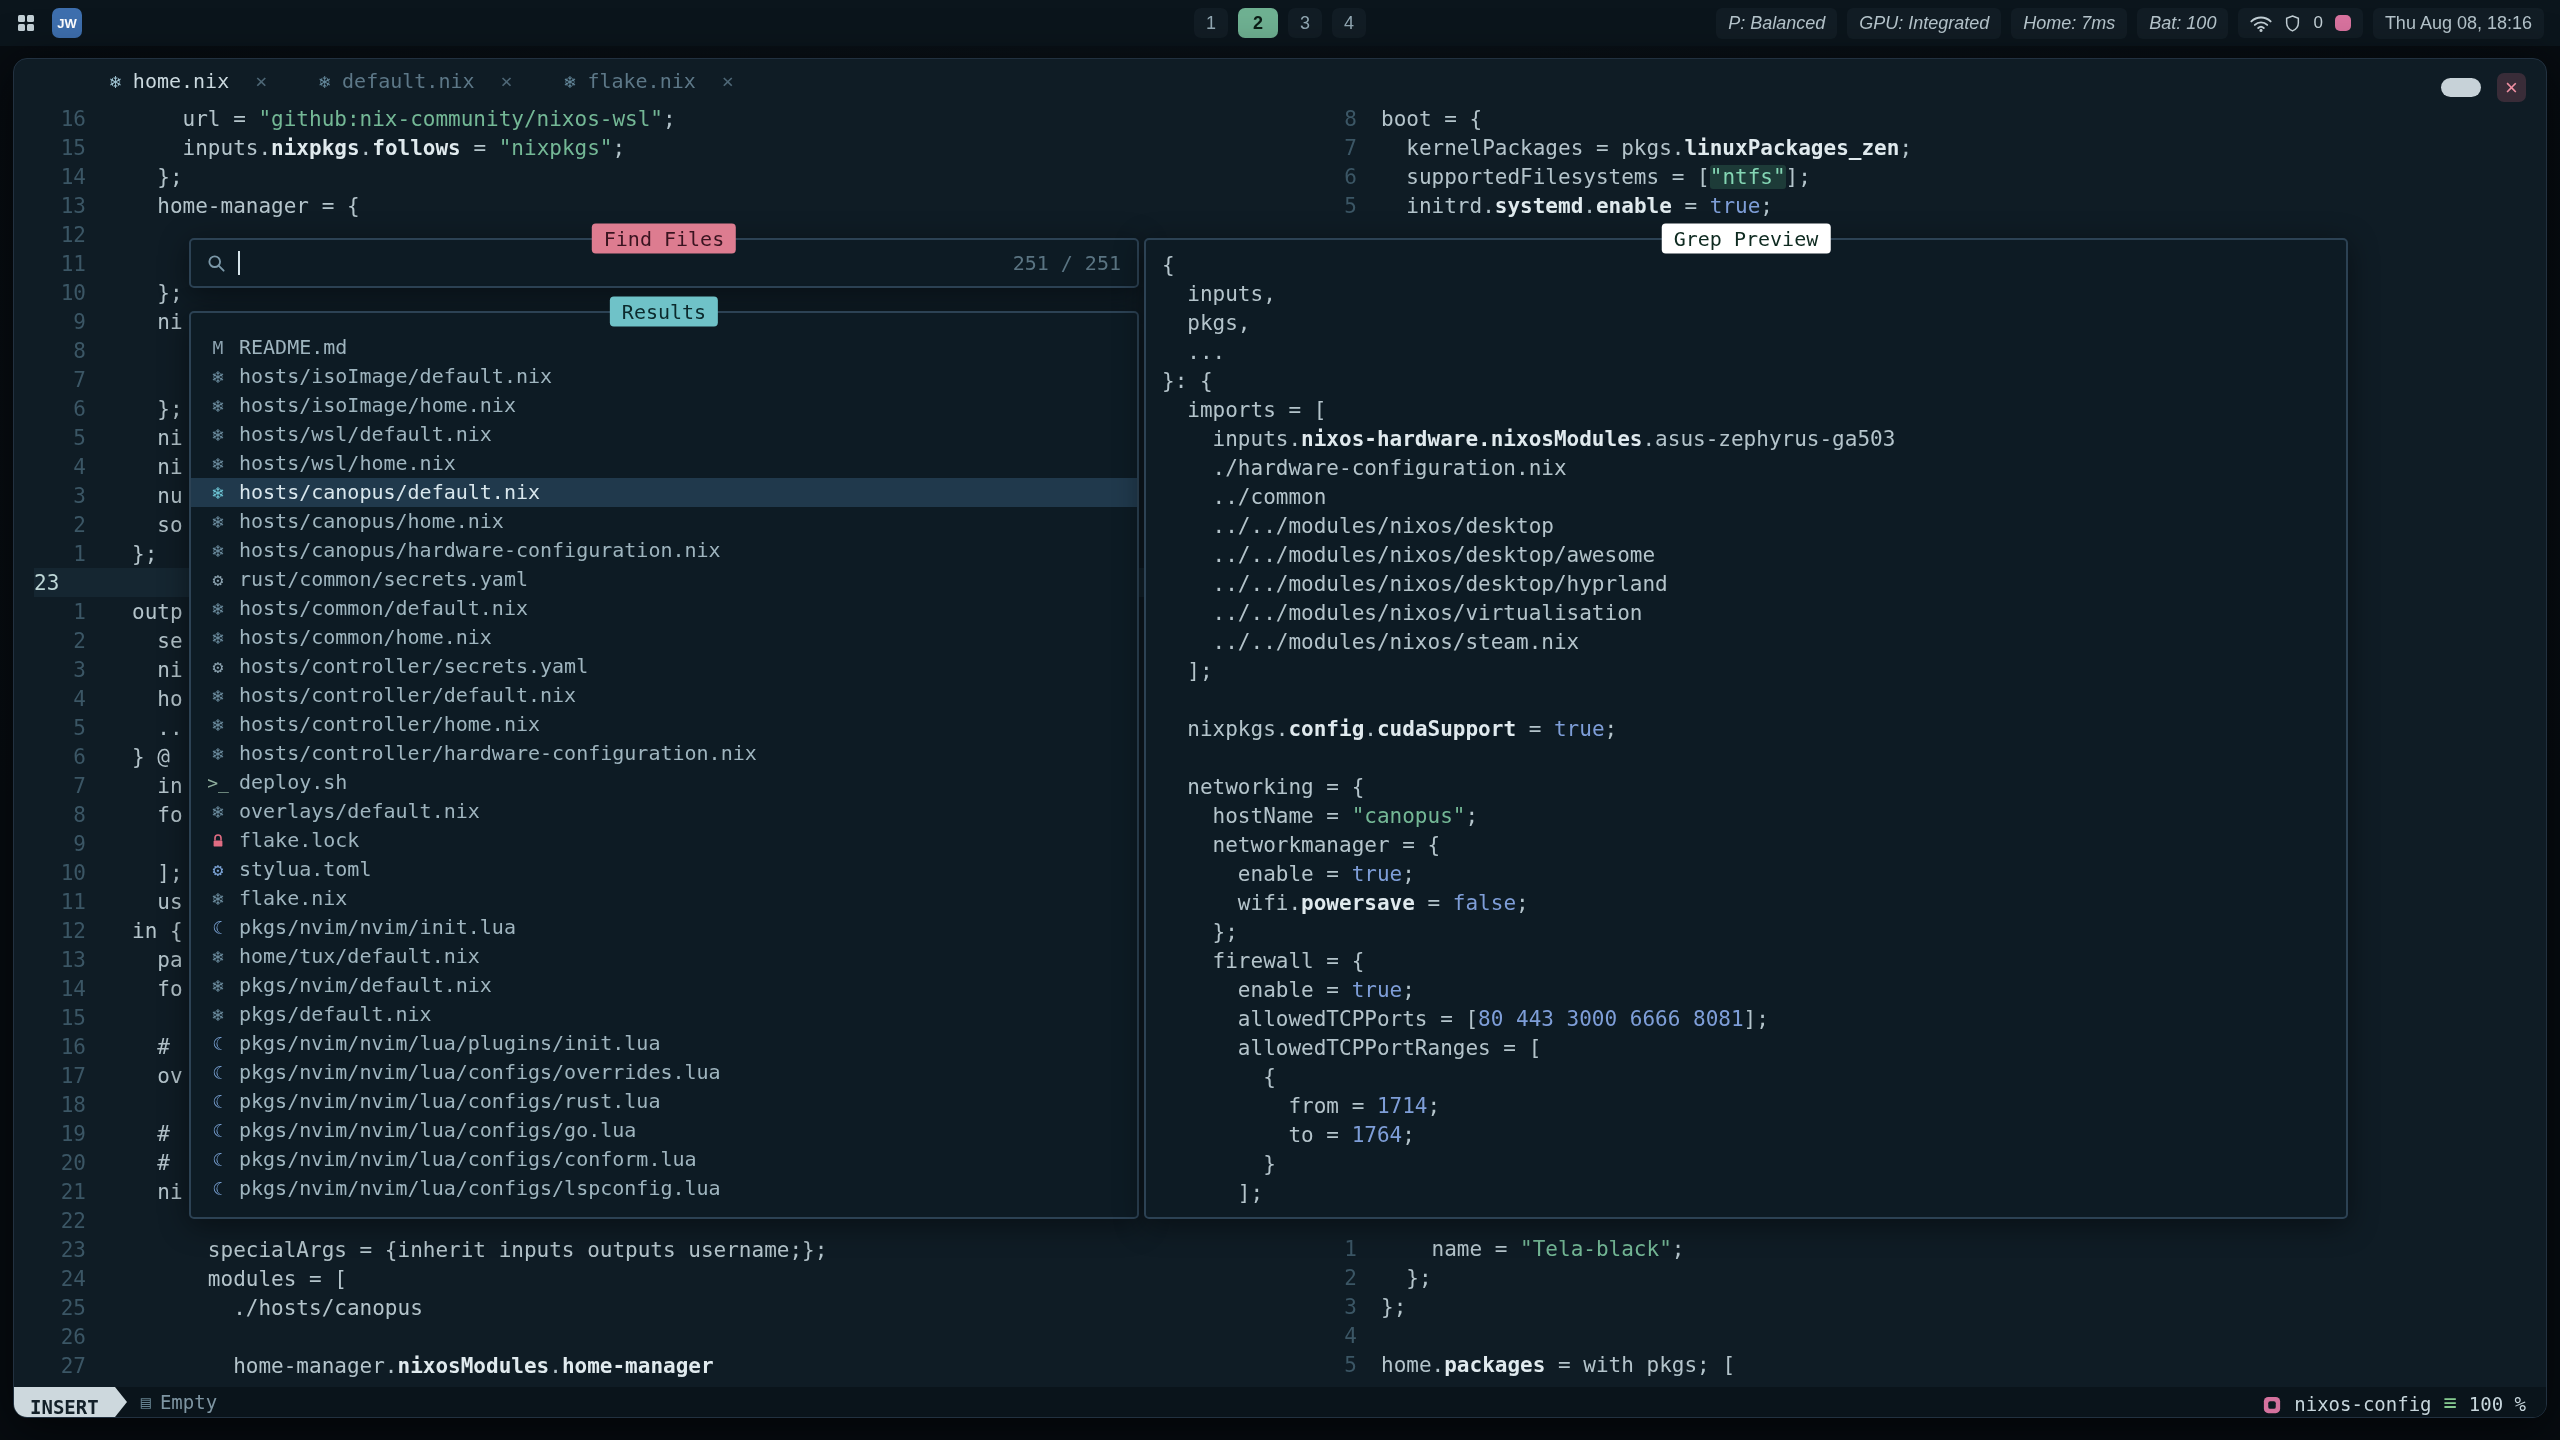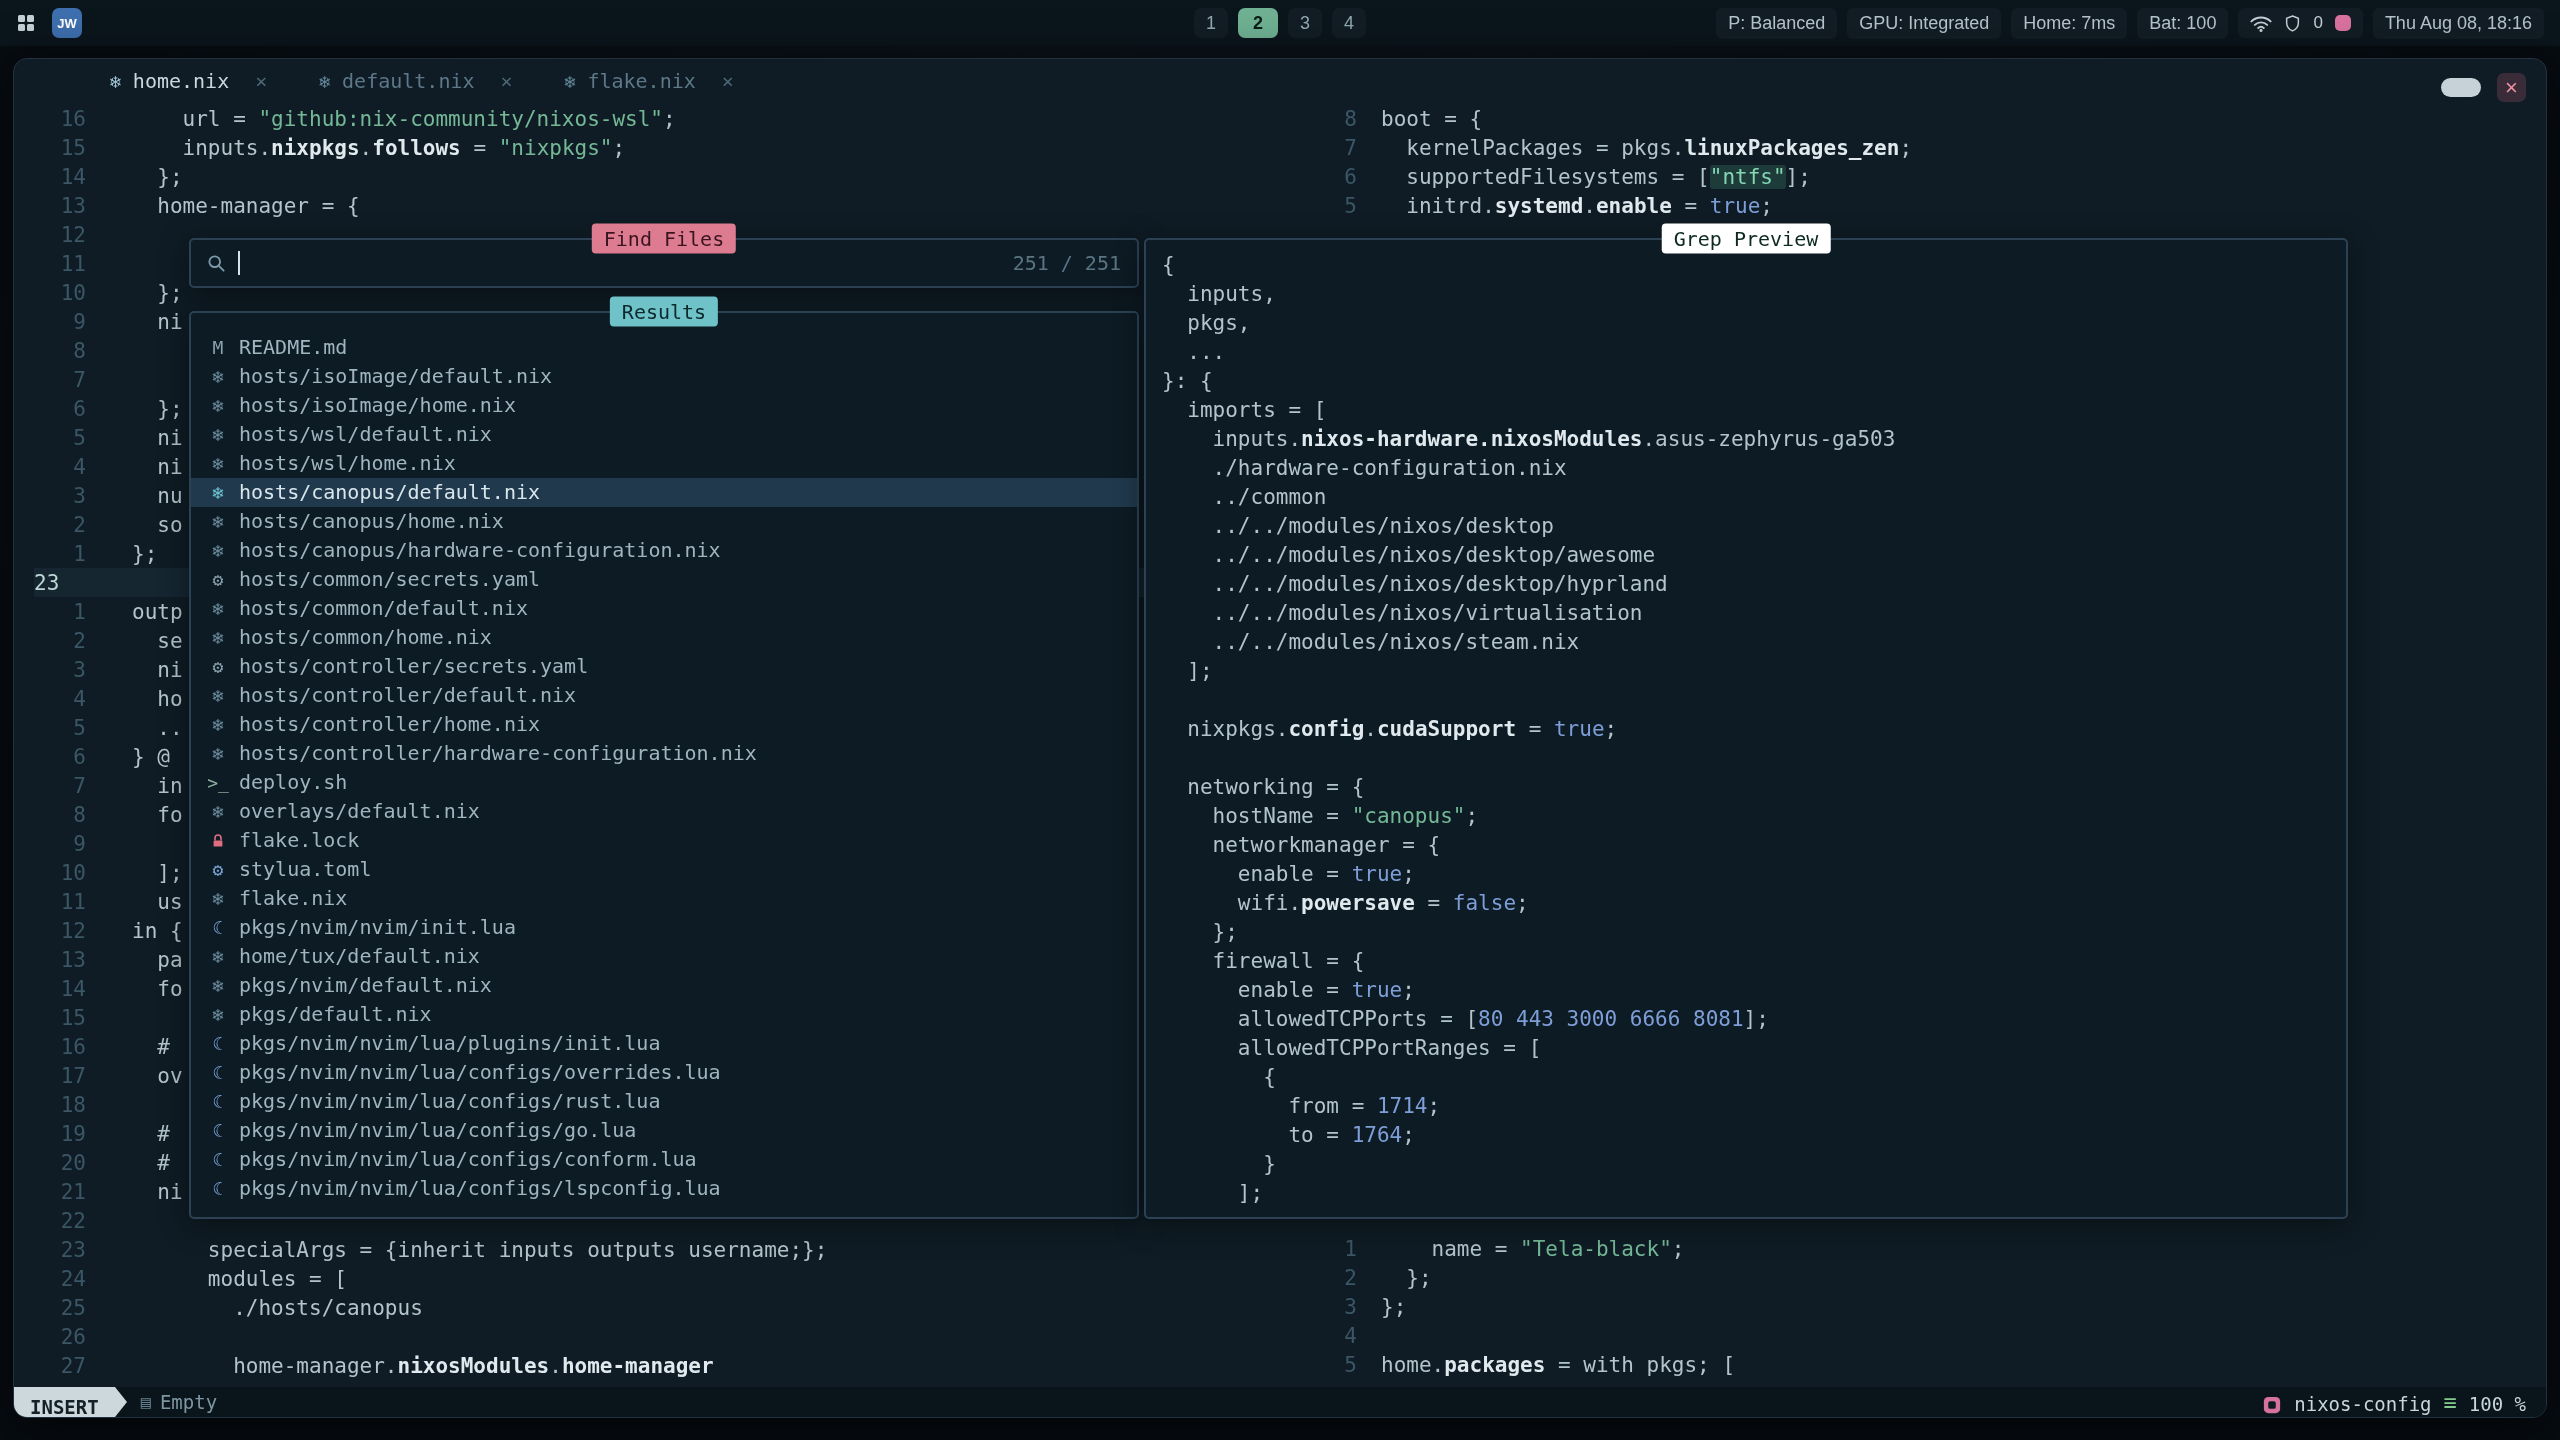--- a/index.html
+++ b/index.html
@@ -12,21 +12,21 @@
     display:flex;align-items:center;padding:0 16px;box-sizing:border-box;}
   .tb-left{display:flex;align-items:center;gap:16px;}
   .gridicon{display:inline-flex;align-items:center;}
   .appicon{width:30px;height:30px;border-radius:7px;background:#3e6fae;color:#fff;
     font-weight:bold;font-size:13px;display:inline-flex;align-items:center;justify-content:center;}
   .tb-center{position:absolute;left:50%;top:50%;transform:translate(-50%,-50%);display:flex;gap:10px;}
   .ws{min-width:34px;height:30px;display:flex;align-items:center;justify-content:center;
     border-radius:7px;background:#121d25;color:#93a9b4;font-size:18px;cursor:default;}
   .ws.active{background:#6fb192;color:#0c1d16;font-weight:bold;min-width:40px;}
   .tb-right{margin-left:auto;display:flex;align-items:center;gap:10px;}
-  .modules{display:flex;gap:10px;}
+  .modules{display:flex;gap:10px;font-style:italic;}
   .mod{background:#121d25;border-radius:6px;padding:5px 12px;color:#b6c5cc;font-size:18px;white-space:nowrap;}
   .tray{display:flex;align-items:center;gap:12px;}
   .tray .cnt{color:#c3d0d6;font-size:17px;}
   .recdot{width:16px;height:16px;border-radius:5px;background:#d9739f;display:inline-block;}
 
   
   .window{position:absolute;left:13px;top:58px;width:2534px;height:1360px;background:#0f1c25;
     border:1px solid #223140;border-radius:14px;overflow:hidden;box-sizing:border-box;
     box-shadow:0 10px 50px rgba(0,0,0,.65);}
   .tabbar{position:absolute;left:0;top:0;right:0;height:45px;display:flex;align-items:center;}
@@ -246,21 +246,21 @@
       <div class="badge resultsb">Results</div>
       <div id="results-list" class="rlist">
           <div class="rrow"><span class="ric" style="color: rgb(139, 162, 175);">M</span><span class="rlab">README.md</span></div>
           <div class="rrow"><span class="ric" style="color: rgb(109, 142, 160);">❄</span><span class="rlab">hosts/isoImage/default.nix</span></div>
           <div class="rrow"><span class="ric" style="color: rgb(109, 142, 160);">❄</span><span class="rlab">hosts/isoImage/home.nix</span></div>
           <div class="rrow"><span class="ric" style="color: rgb(109, 142, 160);">❄</span><span class="rlab">hosts/wsl/default.nix</span></div>
           <div class="rrow"><span class="ric" style="color: rgb(109, 142, 160);">❄</span><span class="rlab">hosts/wsl/home.nix</span></div>
           <div class="rrow sel"><span class="ric" style="color: rgb(109, 142, 160);">❄</span><span class="rlab">hosts/canopus/default.nix</span></div>
           <div class="rrow"><span class="ric" style="color: rgb(109, 142, 160);">❄</span><span class="rlab">hosts/canopus/home.nix</span></div>
           <div class="rrow"><span class="ric" style="color: rgb(109, 142, 160);">❄</span><span class="rlab">hosts/canopus/hardware-configuration.nix</span></div>
-          <div class="rrow"><span class="ric" style="color: rgb(139, 162, 175);">⚙</span><span class="rlab">hosts/common/secrets.yaml</span></div>
+          <div class="rrow"><span class="ric" style="color: rgb(139, 162, 175);">⚙</span><span class="rlab">rust/common/secrets.yaml</span></div>
           <div class="rrow"><span class="ric" style="color: rgb(109, 142, 160);">❄</span><span class="rlab">hosts/common/default.nix</span></div>
           <div class="rrow"><span class="ric" style="color: rgb(109, 142, 160);">❄</span><span class="rlab">hosts/common/home.nix</span></div>
           <div class="rrow"><span class="ric" style="color: rgb(139, 162, 175);">⚙</span><span class="rlab">hosts/controller/secrets.yaml</span></div>
           <div class="rrow"><span class="ric" style="color: rgb(109, 142, 160);">❄</span><span class="rlab">hosts/controller/default.nix</span></div>
           <div class="rrow"><span class="ric" style="color: rgb(109, 142, 160);">❄</span><span class="rlab">hosts/controller/home.nix</span></div>
           <div class="rrow"><span class="ric" style="color: rgb(109, 142, 160);">❄</span><span class="rlab">hosts/controller/hardware-configuration.nix</span></div>
           <div class="rrow"><span class="ric" style="color: rgb(143, 174, 157);">&gt;_</span><span class="rlab">deploy.sh</span></div>
           <div class="rrow"><span class="ric" style="color: rgb(109, 142, 160);">❄</span><span class="rlab">overlays/default.nix</span></div>
           <div class="rrow"><span class="ric"><svg width="16" height="16" viewBox="0 0 16 16">
                 <path d="M5 7.5V5a3 3 0 0 1 6 0v2.5" fill="none" stroke="#e06c82" stroke-width="1.6"></path>

